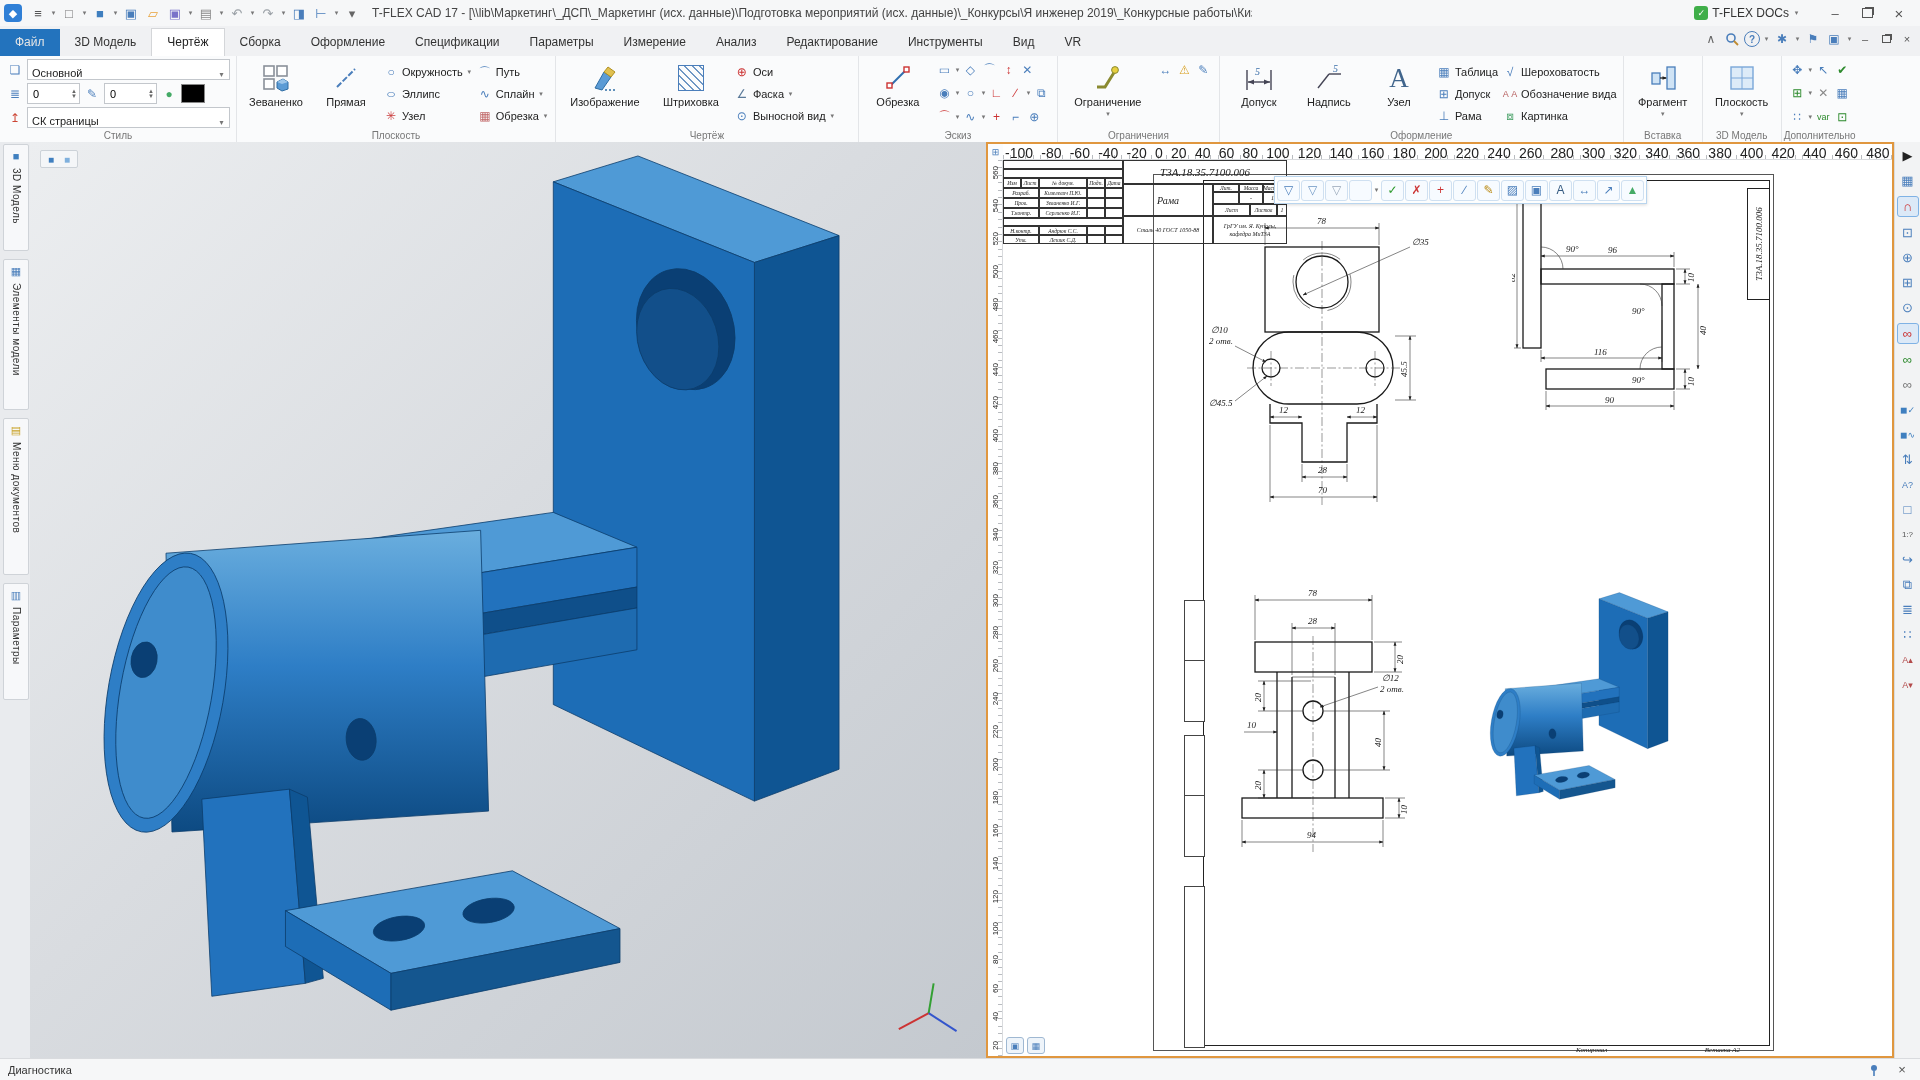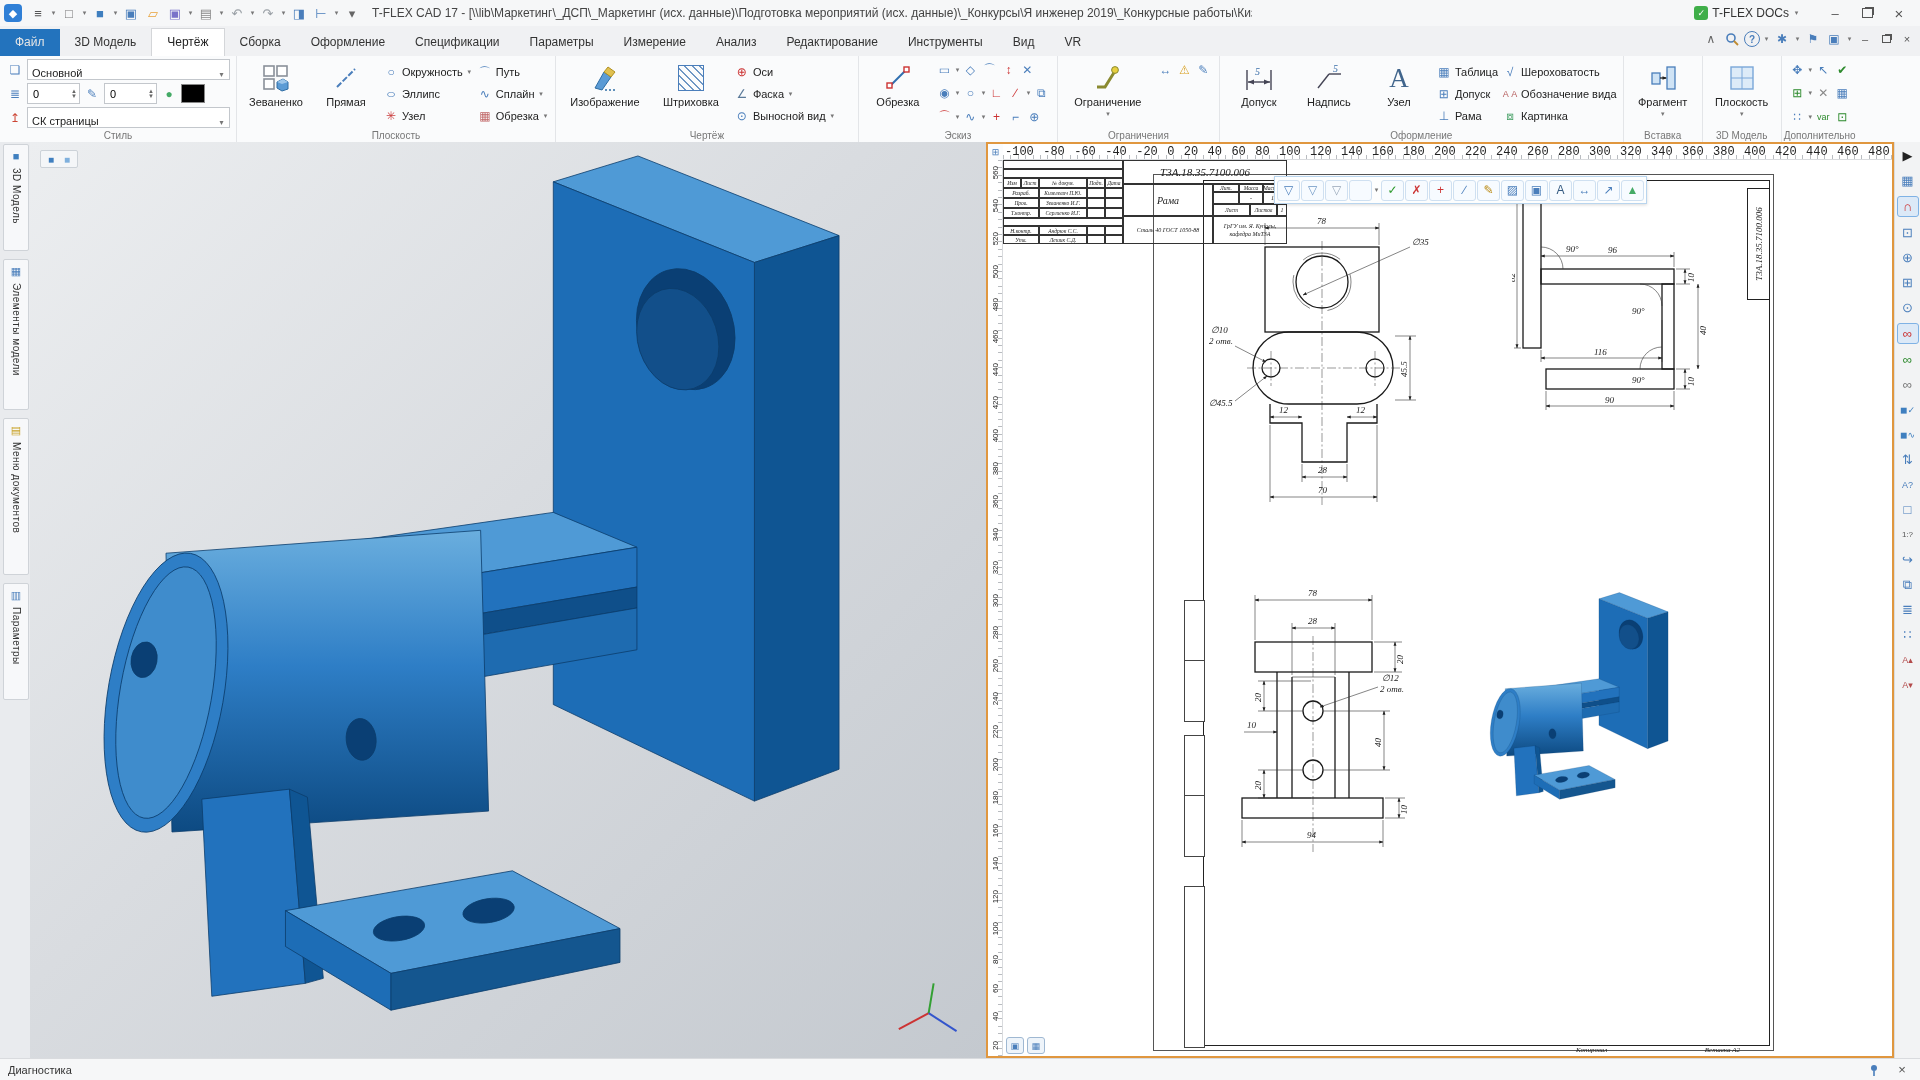--- a/index.html
+++ b/index.html
@@ -58,21 +58,21 @@
   .side-tab .gicon{width:16px;height:16px;font-size:11px;}
   
   #view3d{left:30px;top:142px;width:956px;height:916px;background:linear-gradient(135deg,#eceef0 0%,#d9dce0 45%,#c4c9cf 100%);}
   #scene-widget{left:10px;top:8px;display:flex;gap:2px;background:#f4f6f8;border:1px solid #ccd2d8;padding:1px 3px;border-radius:2px;}
   
   #pane{left:986px;top:142px;width:908px;height:916px;background:#fff;border:2px solid #e0973f;box-sizing:border-box;}
   #corner{left:0;top:0;width:15px;height:16px;border-right:1px solid #d9dbde;border-bottom:1px solid #d9dbde;background:#fbfcfd;display:flex;align-items:center;justify-content:center;}
   #corner .gicon{width:12px;height:12px;font-size:9px;}
   #rulh{left:15px;top:0;width:889px;height:16px;border-bottom:1px solid #d9dbde;background:#fff;display:flex;justify-content:space-between;align-items:flex-start;padding:1px 2px 0;box-sizing:border-box;
      background-image:repeating-linear-gradient(to right,#b9bcc0 0 1px,transparent 1px 7.4px);background-size:100% 4px;background-position:0 100%;background-repeat:no-repeat;}
-  #rulh span{font-size:12px;color:#222;font-family:Liberation Mono, monospace;}
+  #rulh span{font-size:14px;color:#222;}
   #rulv{left:0;top:16px;width:15px;height:896px;border-right:1px solid #d9dbde;background:#fff;display:flex;flex-direction:column;justify-content:space-between;align-items:center;padding:6px 0;box-sizing:border-box;
      background-image:repeating-linear-gradient(to bottom,#b9bcc0 0 1px,transparent 1px 7.4px);background-size:4px 100%;background-position:100% 0;background-repeat:no-repeat;}
   #rulv span{font-size:8px;color:#222;writing-mode:vertical-rl;transform:rotate(180deg);}
   #canvas{left:15px;top:16px;width:889px;height:896px;background:#fff;overflow:hidden;}
   #sheet{left:150px;top:14px;width:621px;height:877px;border:1px solid #555;box-sizing:border-box;background:#fff;}
   #frame{left:200px;top:20px;width:567px;height:866px;border:1.6px solid #222;box-sizing:border-box;}
   .mbox{border:1px solid #444;width:19px;background:#fff;}
   #desig-v{left:744px;top:28px;width:23px;height:112px;border:1px solid #222;box-sizing:border-box;overflow:hidden;}
   #desig-v span{position:absolute;left:-44px;top:50px;width:110px;transform:rotate(-90deg);font-family:"Liberation Serif",serif;font-style:italic;font-size:9px;color:#222;text-align:center;}
   

